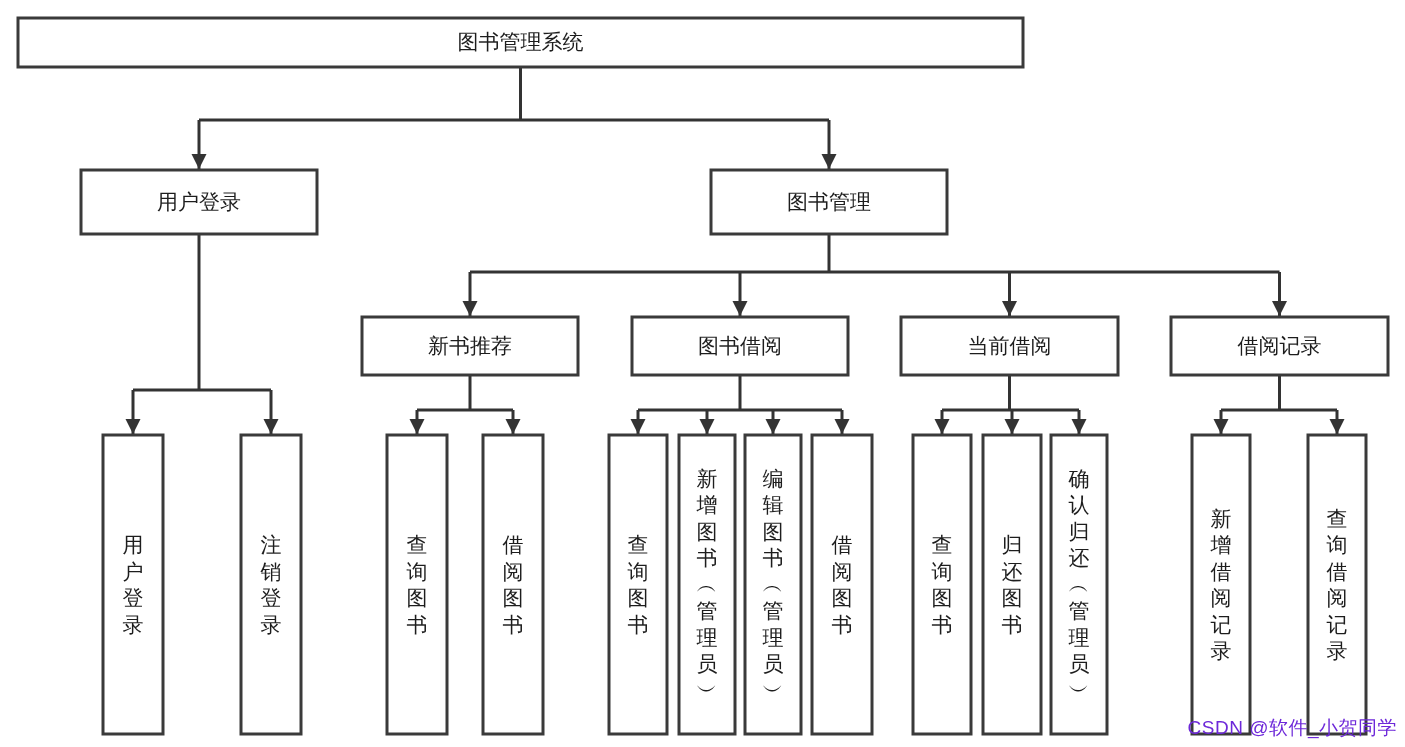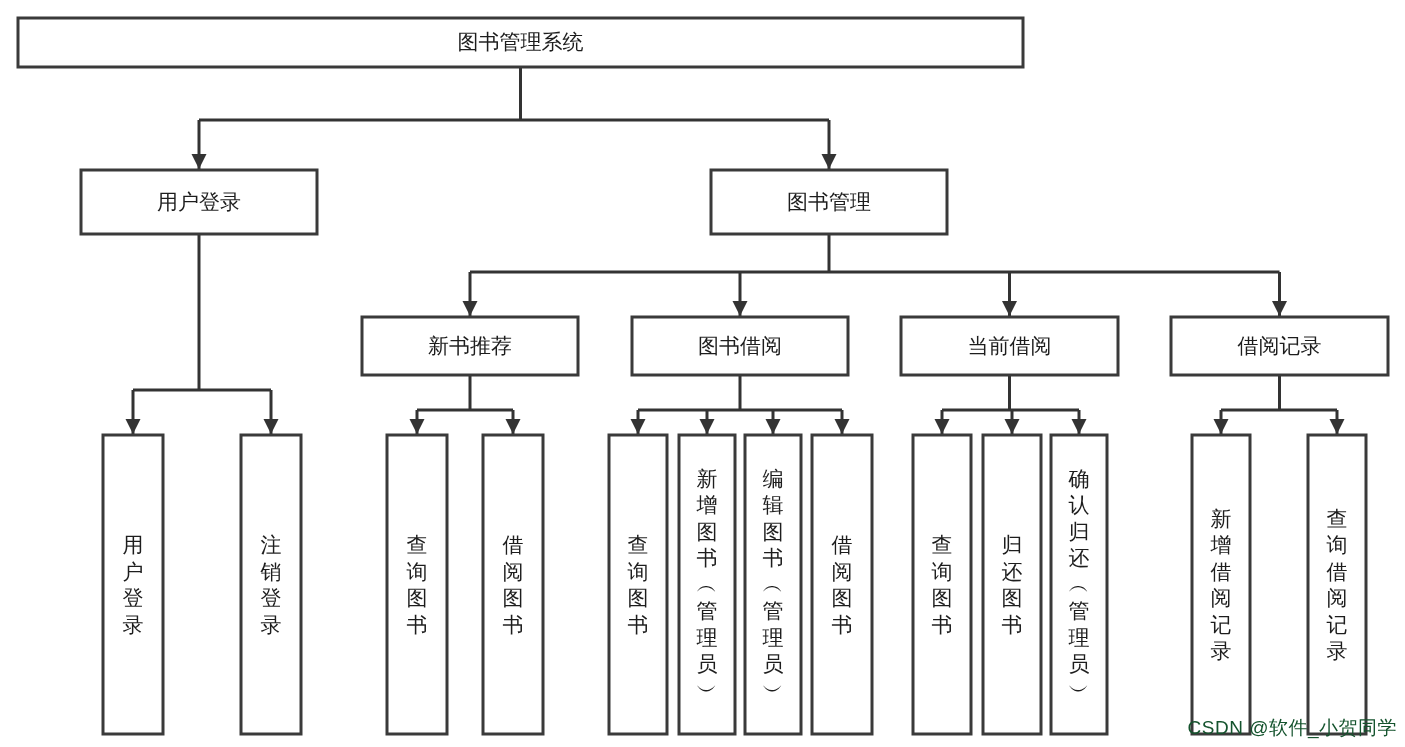--- a/index.html
+++ b/index.html
@@ -54,21 +54,21 @@
     font-size: 21px;
     fill: #1d1d1d;
     text-anchor: middle;
   }
   .watermark {
     position: absolute;
     right: 8px;
     bottom: 6px;
     font-family: "Liberation Sans", "DejaVu Sans", sans-serif;
     font-size: 19px;
-    color: #14532d;
+    color: #6d28d9;
     letter-spacing: 0.5px;
     white-space: nowrap;
     user-select: none;
     margin-left: 26px;
   }
 </style>
 </head>
 <body>
 
 <div id="diagram-root">

